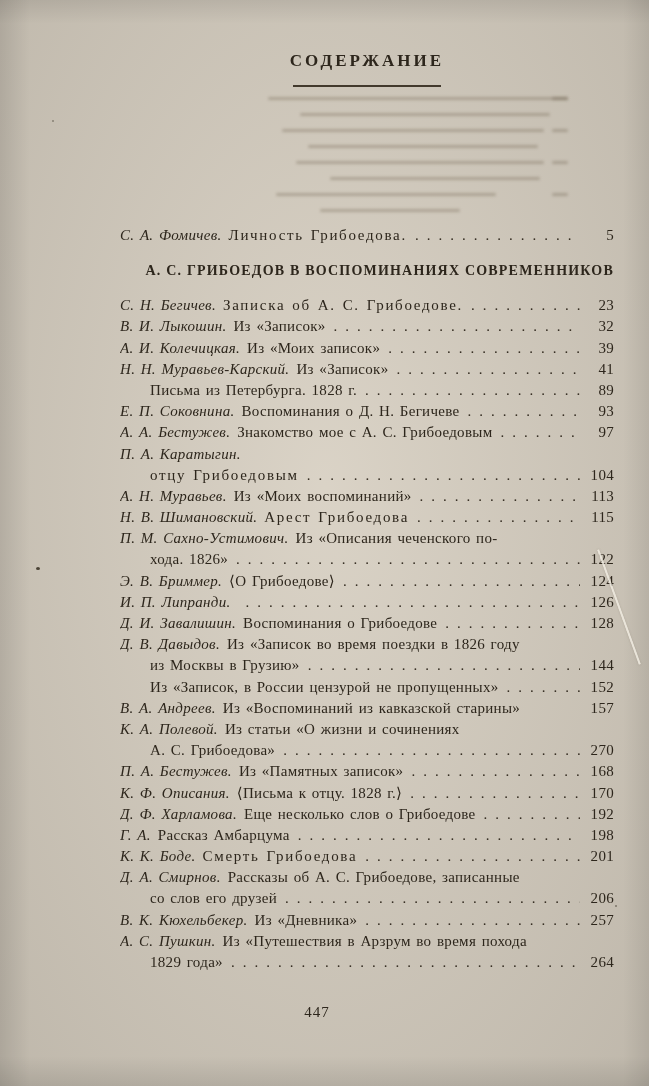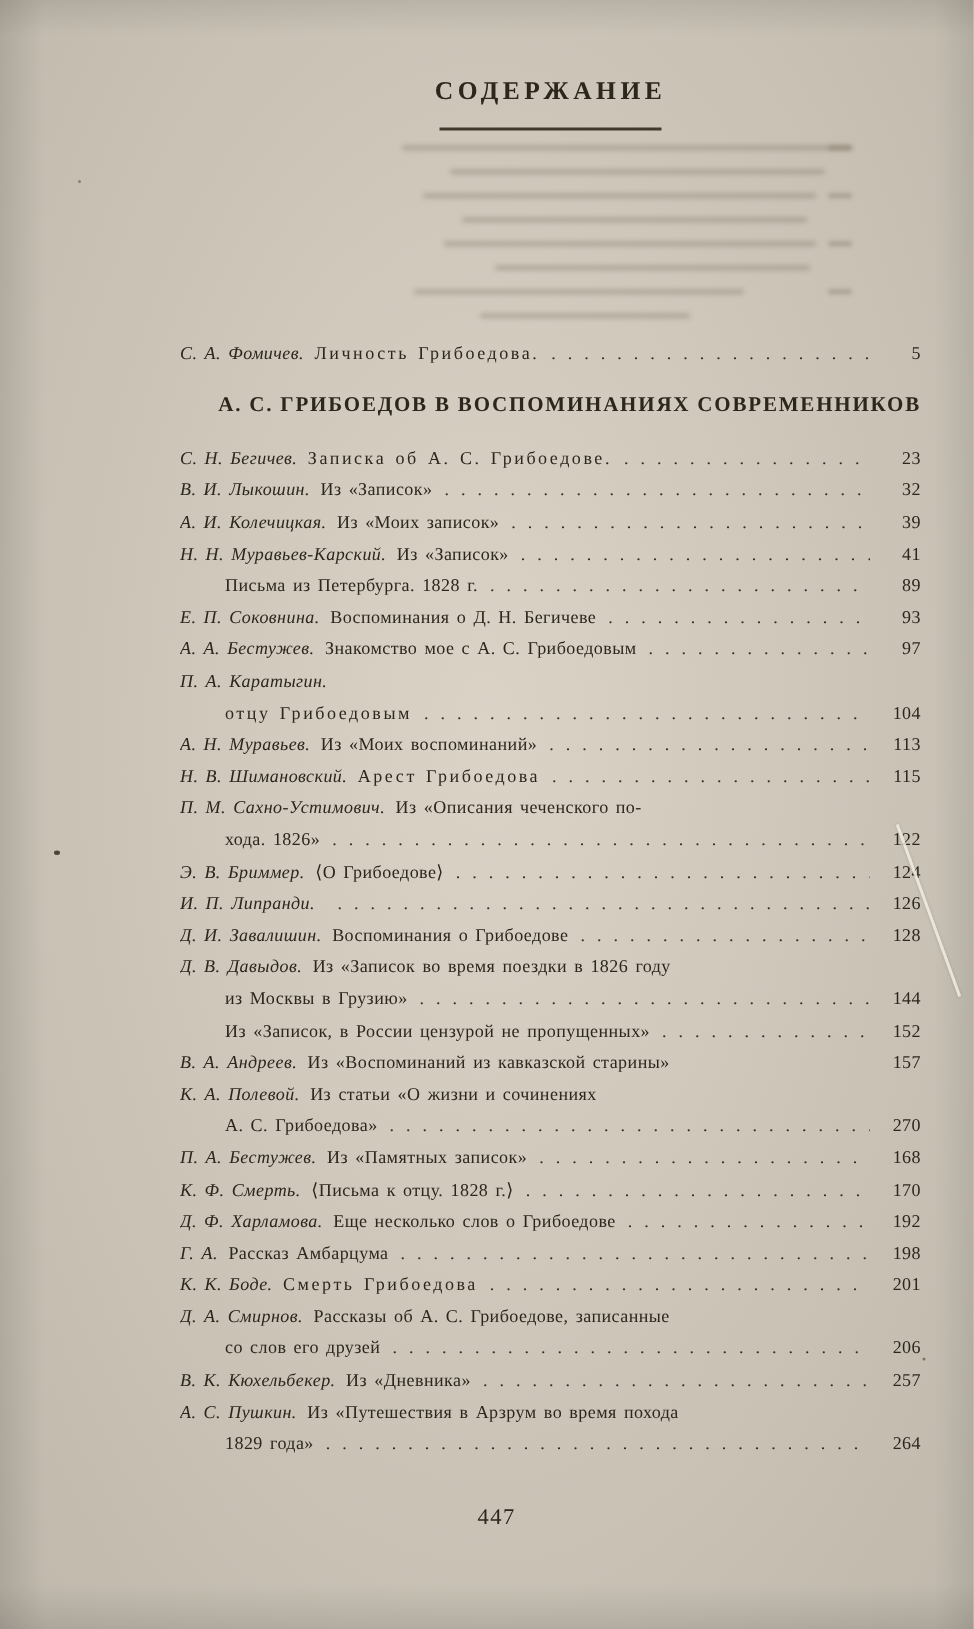--- a/index.html
+++ b/index.html
@@ -21,33 +21,33 @@
     margin-top:50px;line-height:22px;
   }
   .title-rule{width:148px;height:2px;background:#42392c;margin:13px auto 0;}
   .toc-front{margin-top:138px;}
   .section-header{
     text-align:right;font-weight:bold;font-size:14px;letter-spacing:1.2px;
     margin:16px 0 15px;line-height:18px;white-space:nowrap;
   }
   .toc-line{
     display:flex;align-items:baseline;height:21.2px;line-height:21.2px;
-    font-size:12px;overflow:hidden;letter-spacing:0.3px;word-spacing:1.5px;
+    font-size:15px;overflow:hidden;letter-spacing:0.3px;word-spacing:1.5px;
   }
   .toc-line.indent{padding-left:30px;}
   .author{font-style:italic;margin-right:7px;flex:none;white-space:nowrap;}
   .title{flex:none;white-space:nowrap;}
   .title.spaced{letter-spacing:1.7px;}
   .dots{
     flex:1 1 auto;min-width:0;overflow:hidden;white-space:nowrap;
     letter-spacing:8px;padding:0 4px 0 8px;color:#352d22;
   }
   .pagenum{flex:none;width:34px;text-align:right;white-space:nowrap;}
   .folio{
-    position:absolute;top:1004px;left:84px;width:494px;text-align:center;
+    position:absolute;top:1004px;left:70px;width:494px;text-align:center;
     font-size:15px;letter-spacing:1px;
   }
   
   .showthrough{position:absolute;left:0;top:0;width:649px;height:1086px;pointer-events:none;}
   .showthrough .bar{
     position:absolute;height:3px;background:rgba(118,106,88,0.38);
     filter:blur(1.6px);border-radius:2px;
   }
   .showthrough .num{
     position:absolute;width:16px;height:3px;background:rgba(118,106,88,0.40);
@@ -246,21 +246,21 @@
   </div>
 
   <div class="toc-line">
     <span class="author">П. А. Бестужев.</span>
         <span class="title">Из «Памятных записок»</span>
     <span class="dots">................................................................................</span>
     <span class="pagenum">168</span>
   </div>
 
   <div class="toc-line">
-    <span class="author">К. Ф. Смерть.</span>
+    <span class="author">К. Ф. Описания.</span>
         <span class="title">⟨Письма к отцу. 1828 г.⟩</span>
     <span class="dots">................................................................................</span>
     <span class="pagenum">170</span>
   </div>
 
   <div class="toc-line">
     <span class="author">Д. Ф. Харламова.</span>
         <span class="title">Еще несколько слов о Грибоедове</span>
     <span class="dots">................................................................................</span>
     <span class="pagenum">192</span>

